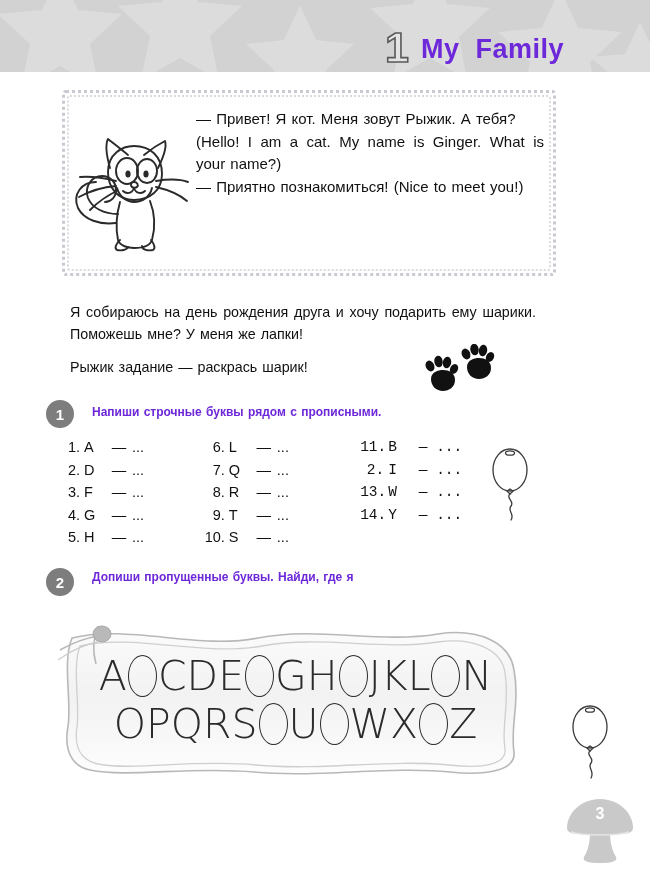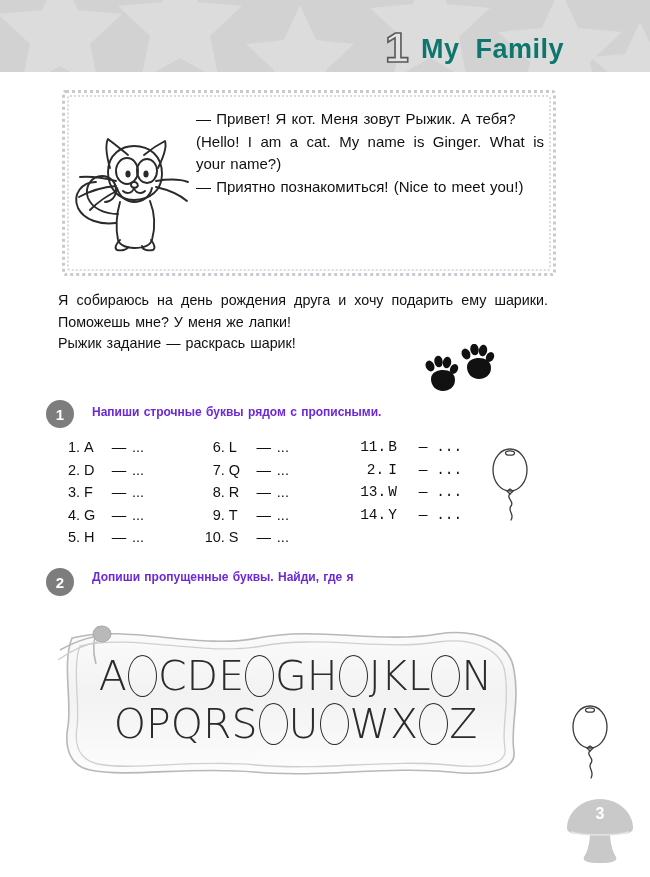--- a/index.html
+++ b/index.html
@@ -24,21 +24,21 @@
   }
   .hdr-num{
     font-size:43px;font-weight:700;line-height:1;
     color:#e4e4e4;
     -webkit-text-stroke:1.6px #595959;
     letter-spacing:0;
     font-family:"Liberation Sans",sans-serif;
     position:relative;top:-2px;
   }
   .hdr-title{
-    font-size:27px;font-weight:700;color:#0f766e;
+    font-size:27px;font-weight:700;color:#6d28d9;
     letter-spacing:.5px;white-space:pre;
   }
 
   
   .dialog-box{
     position:absolute;left:62px;top:90px;width:494px;height:186px;
     box-sizing:border-box;
   }
   .dialog-border{
     position:absolute;inset:0;
@@ -60,21 +60,21 @@
   .dialog-text p{margin:0;}
   .dialog-text .bold{font-weight:700;}
   .dots-line{letter-spacing:1.3px;color:#111;}
 
   
   .body-para{
     position:absolute;left:58px;top:290px;width:490px;
     font-size:14.3px;line-height:1.52;color:#111;
     text-align:justify;word-spacing:1px;
   }
-  .body-para p{margin:0;}
+  .body-para p{margin:12px;}
   .body-para p.last{text-align:left;}
   .paws{position:absolute;left:424px;top:344px;width:72px;height:48px;}
 
   
   .task{position:absolute;}
   .task-num{
     position:absolute;left:0;top:0;
     width:28px;height:28px;border-radius:50%;
     background:#7d7d7d;color:#fff;
     font-size:15px;font-weight:700;

